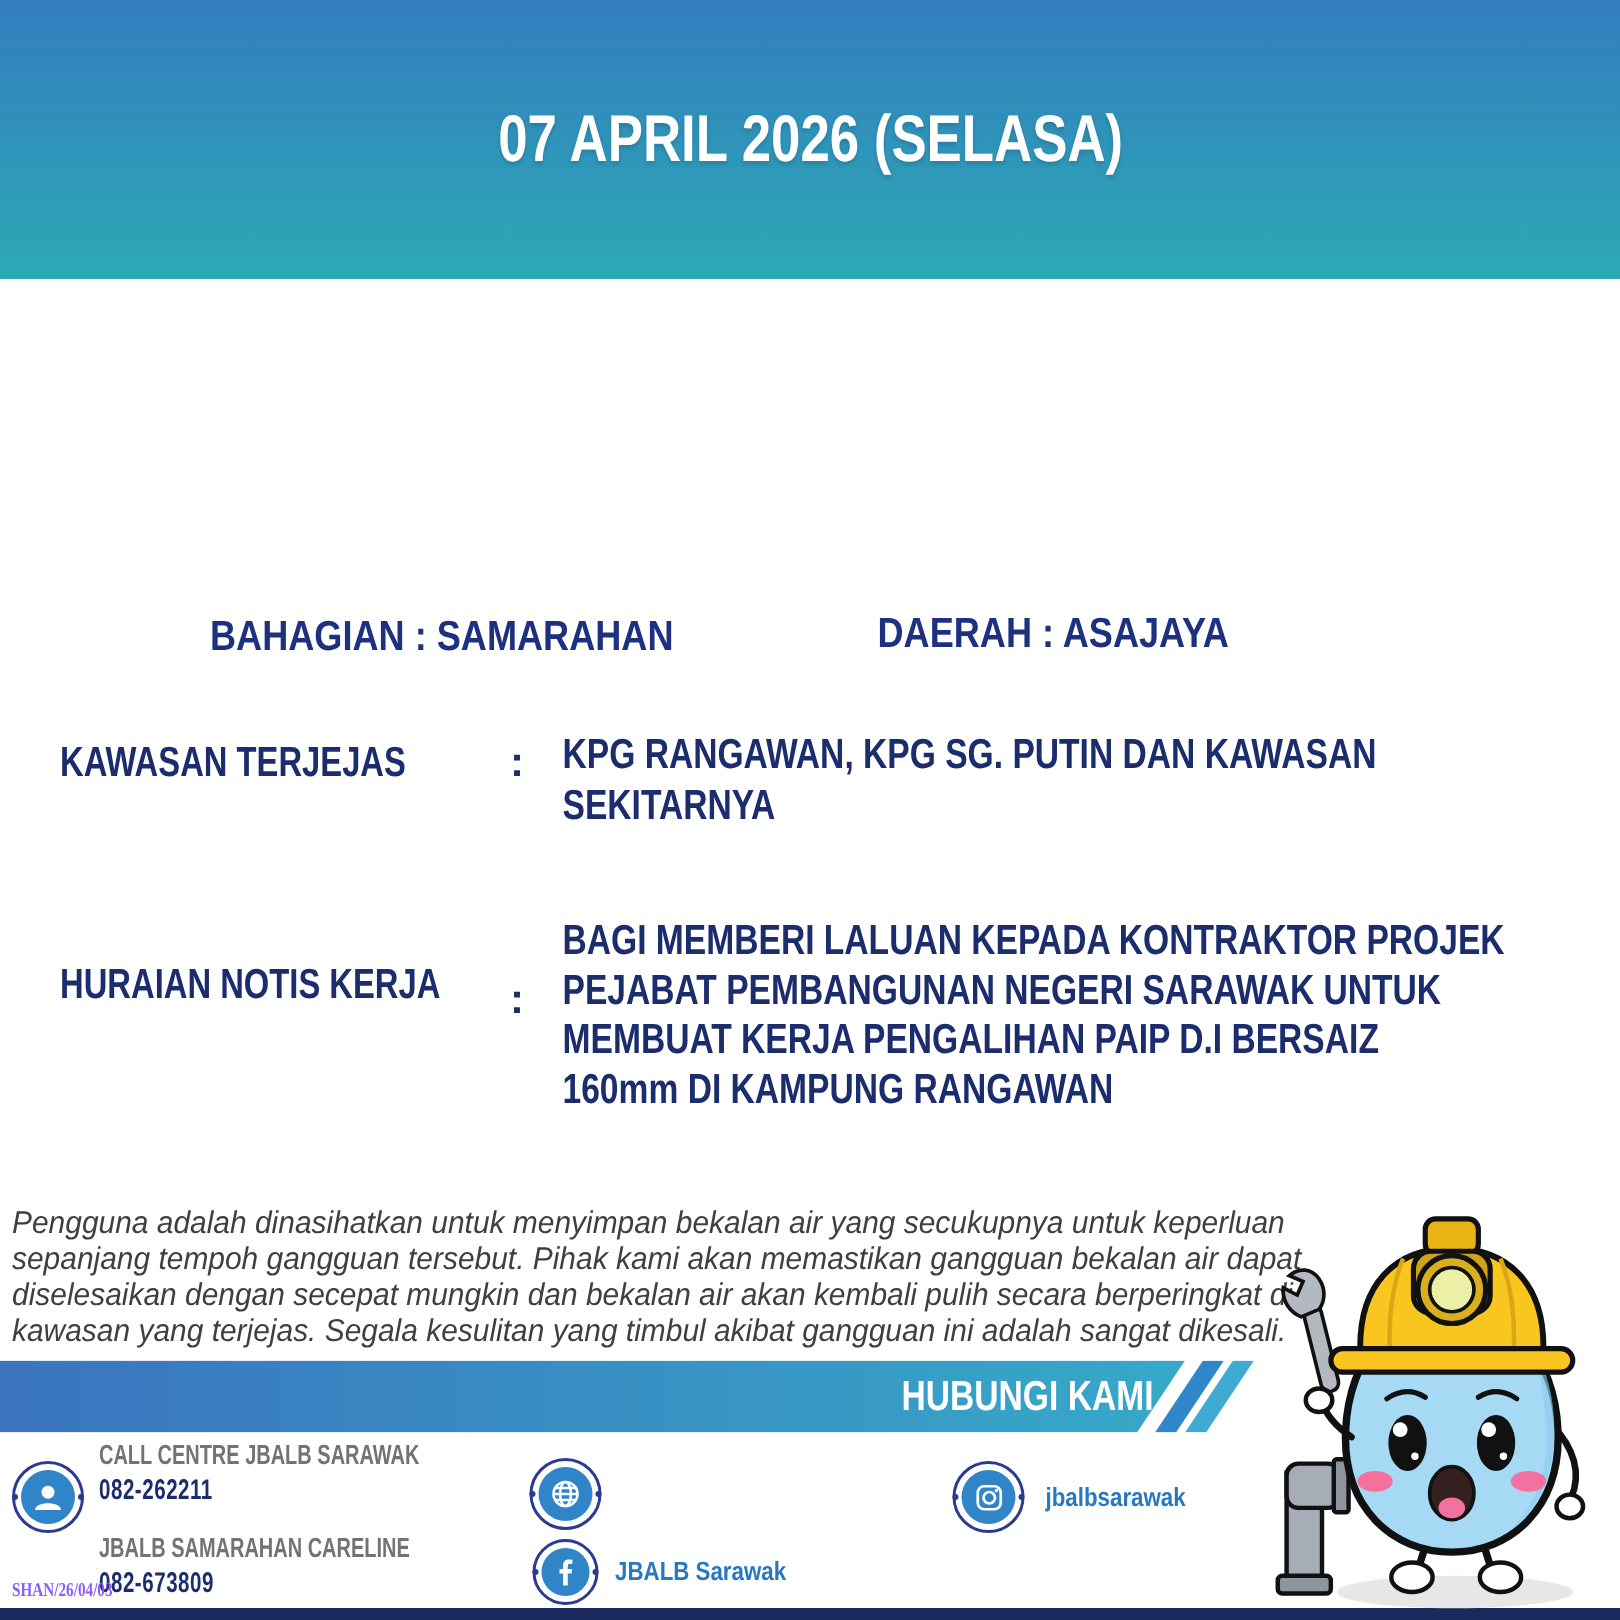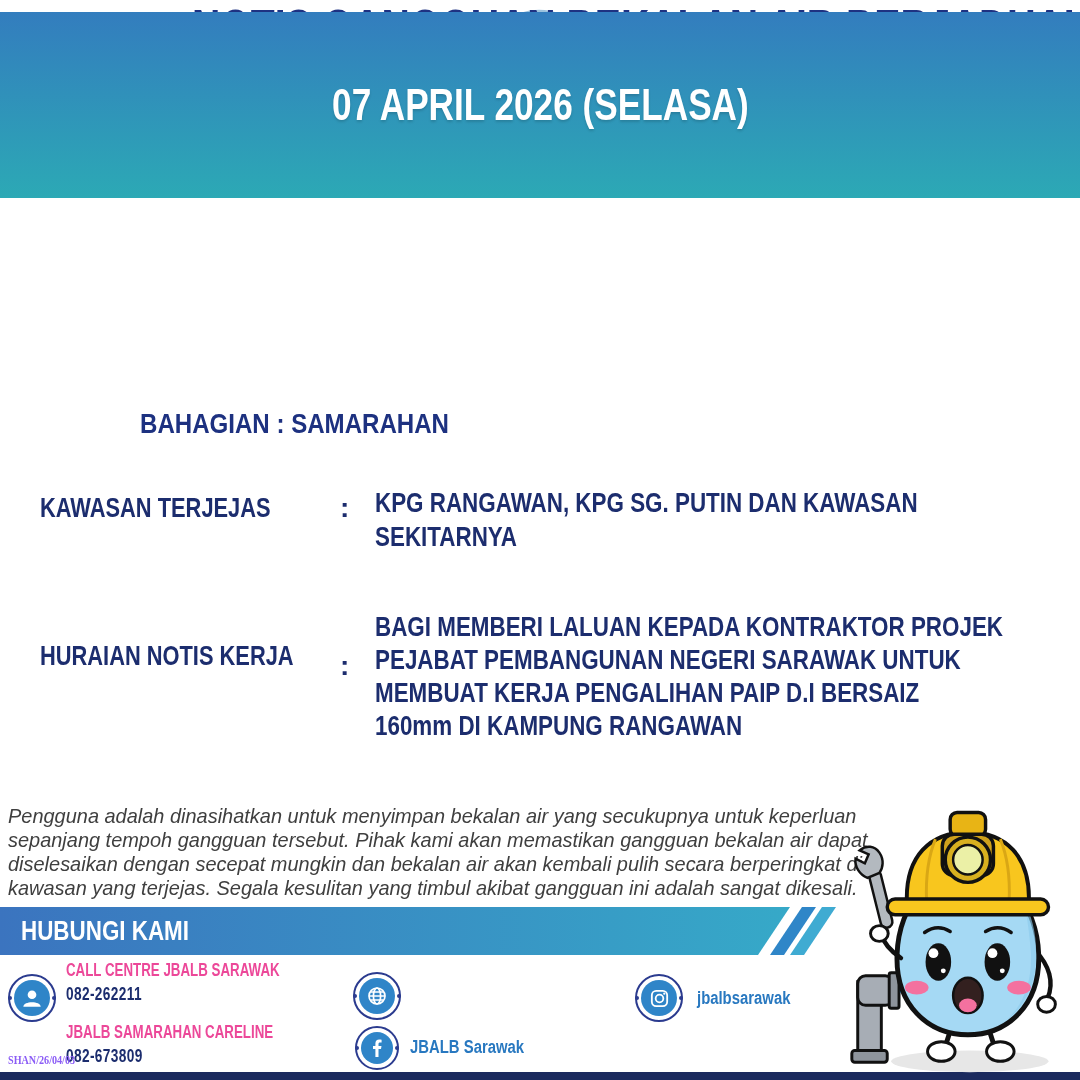--- a/index.html
+++ b/index.html
@@ -12,50 +12,50 @@
   .sxL86{display:inline-block;transform:scaleX(.86);transform-origin:left top;white-space:nowrap;}
   .sxL78{display:inline-block;transform:scaleX(.78);transform-origin:left top;white-space:nowrap;}
   .sxL80{transform:scaleX(.80);transform-origin:left top;}
   .sxL95{transform:scaleX(.95);transform-origin:left top;}
   .sxL72{display:inline-block;transform:scaleX(.72);transform-origin:left top;white-space:nowrap;}
   .sxL78s{display:inline-block;transform:scaleX(.78);transform-origin:left top;white-space:nowrap;}
   .sxL85s{display:inline-block;transform:scaleX(.85);transform-origin:left top;white-space:nowrap;}
 
   .title-wrap{left:0;top:134;width:1080px;text-align:center;font-size:56px;font-weight:bold;color:#1e3282;line-height:58px;}
   .banner{left:0;top:190;width:1080px;height:186px;background:linear-gradient(180deg,#337dbe 0%,#2ca9b5 100%);
-          display:flex;flex-direction:column;align-items:center;justify-content:center;gap:22px;margin-top:12px;}
+          display:flex;flex-direction:column;align-items:center;justify-content:center;gap:22px;}
   .banner .bline{color:#fff;font-weight:bold;font-size:44px;line-height:44px;text-shadow:0 2px 3px rgba(0,0,0,.15);}
 
   .regionrow{font-size:28px;font-weight:bold;color:#1d3180;}
   .dlabel{font-size:28px;font-weight:bold;color:#1c2d6e;}
   .dvalue{font-size:28px;font-weight:bold;color:#1c2d6e;}
   .dvalue div{white-space:nowrap;}
   .kaw .dvalue div{line-height:34px;}
   .hur .dvalue div{line-height:33px;}
 
   .disclaimer{left:8px;top:804px;font-style:italic;font-size:21px;line-height:24px;color:#3f3f3f;}
   .disclaimer div{white-space:nowrap;}
 
   .hubungi-bar{left:0;top:907px;width:790px;height:48px;
     background:linear-gradient(90deg,#3b74bf 0%,#36a9c8 100%);
     clip-path:polygon(0 0,100% 0,calc(100% - 32px) 100%,0 100%);
-    display:flex;align-items:center;justify-content:flex-start;}
+    display:flex;align-items:center;justify-content:flex-end;}
   .hubungi-bar .ht{color:#fff;font-weight:bold;font-size:28px;}
   .stripe{position:absolute;top:907px;width:46px;height:48px;}
   .stripe1{left:770px;background:#2f86c8;clip-path:polygon(32px 0,46px 0,14px 100%,0 100%);}
   .stripe2{left:790px;background:#3fabd2;clip-path:polygon(32px 0,46px 0,14px 100%,0 100%);}
 
   .icon-ring{position:absolute;border:2px solid #2b3b8f;border-radius:50%;background:#fff;
              display:flex;align-items:center;justify-content:center;}
   .icon-ring::before,.icon-ring::after{content:"";position:absolute;width:4px;height:4px;border-radius:50%;background:#2b3b8f;top:50%;margin-top:-2px;}
   .icon-ring::before{left:-2px;}
   .icon-ring::after{right:-2px;}
   .icon-core{border-radius:50%;background:#2f85c8;display:flex;align-items:center;justify-content:center;}
 
-  .phone-name{font-size:18.5px;font-weight:bold;color:#ec4899;}
+  .phone-name{font-size:18.5px;font-weight:bold;color:#737373;}
   .phone-num{font-size:19px;font-weight:bold;color:#1c2d6e;letter-spacing:.5px;}
   .linktext{font-size:17.5px;font-weight:bold;color:#2878c0;}
   .ref{font-size:13px;font-weight:bold;color:#8b5cf6;font-family:Liberation Serif, serif;}
   .bottom-strip{left:0;top:1072px;width:1080px;height:8px;background:#1b2a5e;}
 </style>
 </head>
 <body>
 
 <div class="page">
 
@@ -87,20 +87,23 @@
     <span class="sxC70">NOTIS GANGGUAN BEKALAN AIR BERJADUAL</span>
   </div>
 
   <div class="abs banner">
     <div class="bline"><span class="sxC80">07 APRIL 2026 (SELASA)</span></div>
   </div>
 
   <div class="abs regionrow" style="left:140px;top:408px;">
     <span class="sxL86">BAHAGIAN : SAMARAHAN</span>
   </div>
+  <div class="abs regionrow" style="left:585px;top:406px;">
+    <span class="sxL86">DAERAH : ASAJAYA</span>
+  </div>
 
   <div class="kaw">
     <div class="abs dlabel" style="left:40px;top:492px;">
       <span class="sxL78">KAWASAN TERJEJAS</span>
     </div>
     <div class="abs dlabel" style="left:340px;top:492px;">:</div>
     <div class="abs dvalue sxL80" style="left:375px;top:486px;">
         <div>KPG RANGAWAN, KPG SG. PUTIN DAN KAWASAN</div>
         <div>SEKITARNYA</div>
       </div>

